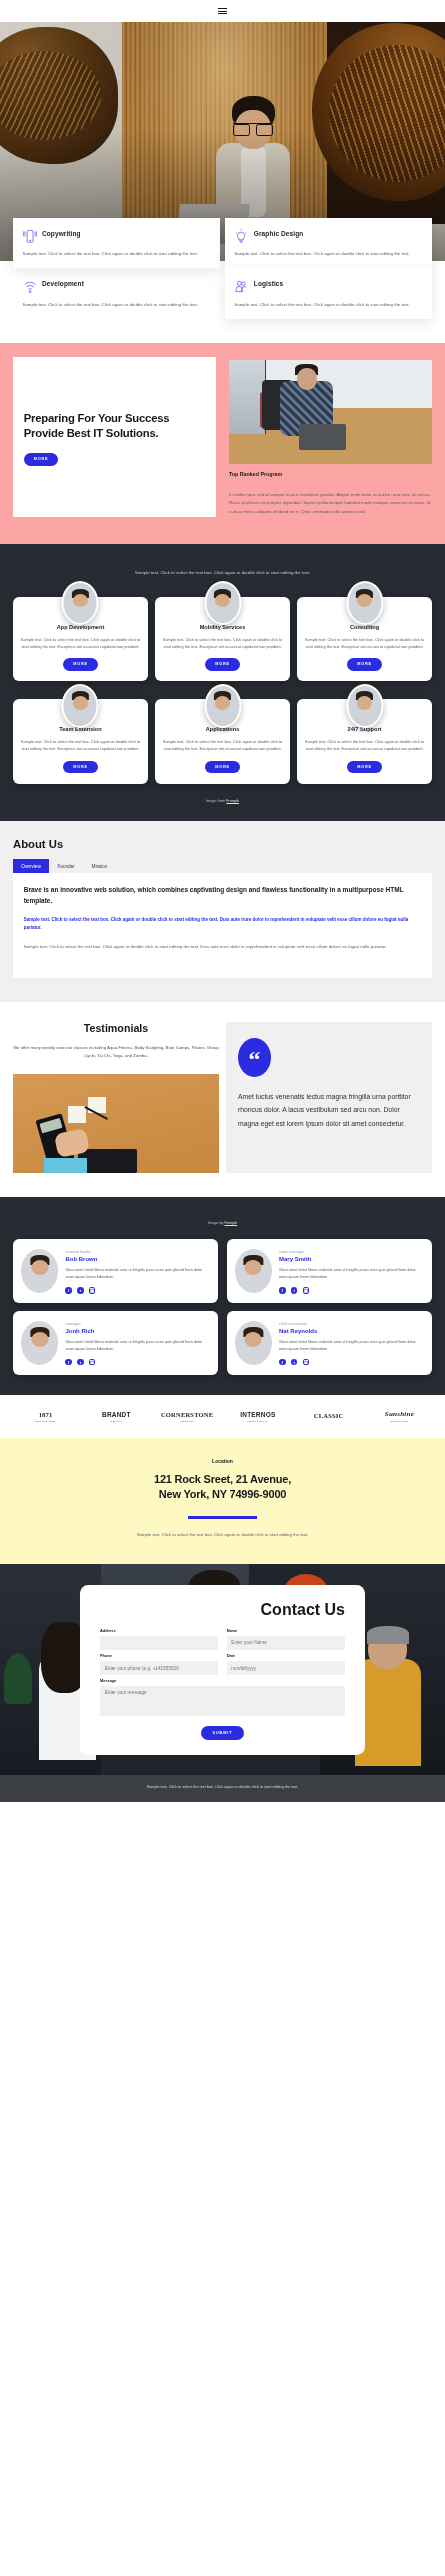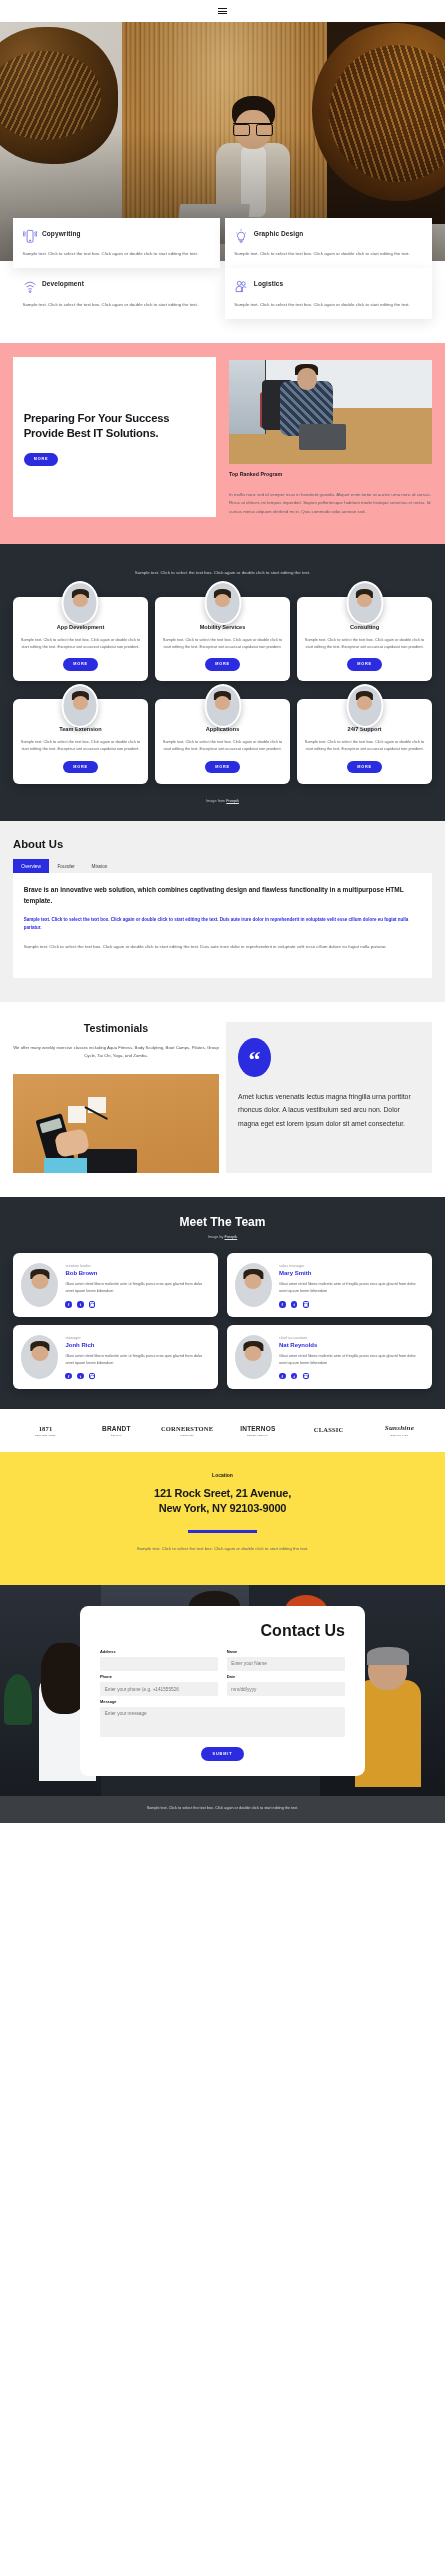--- a/index.html
+++ b/index.html
@@ -236,21 +236,21 @@
   
   .logos { background:#ffffff; padding: 15.4px 10.7px 15.4px; }
   .logos-row { display:flex; align-items:center; justify-content:space-between; gap:1px; }
   .logo { text-align:center; color:#26282d; flex:1; }
   .logo .mark { font-size:6.5px; font-weight:700; letter-spacing:0.2px; }
   .logo .mark.script { font-family:"Liberation Serif", serif; font-style:italic; font-size:7.1px; }
   .logo .mark.serif { font-family:"Liberation Serif", serif; font-size:6.5px; }
   .logo .cap { margin-top:1.8px; font-size:2px; letter-spacing:0.2px; color:#4c4f55; }
 
   
-  .loc { background:#fde047; padding: 20px 13px 32px; text-align:center; }
+  .loc { background:#fef9c3; padding: 20px 13px 25px; text-align:center; }
   .loc-label { font-size:5px; font-weight:700; color:#16181c; }
   .loc-addr { margin-top:8.3px; font-size:11px; font-weight:700; line-height:1.42; color:#16181c; letter-spacing:-0.2px; }
   .loc-rule { width:69px; height:3px; background:#2b2ce0; margin:13px auto 0; }
   .loc-note { margin-top:12px; font-size:4.3px; line-height:1.8; color:#5e6068; }
 
   
   .contact { position:relative; padding: 21.4px 0 20px; overflow:hidden; }
   .contact-bg { position:absolute; inset:0; background:#20252c; }
   .contact-bg .wallL{position:absolute;left:0;top:0;width:101px;height:100%;background:linear-gradient(180deg,#2b3038,#181c22);}
   .contact-bg .winM{position:absolute;left:101px;top:0;width:148px;height:52%;background:linear-gradient(180deg,#394049,#262b32);}
@@ -505,21 +505,20 @@
       </div>
     </div>
     <div class="testi-right">
       <div class="quote-mark">“</div>
       <p class="quote-text">Amet luctus venenatis lectus magna fringilla urna porttitor rhoncus dolor. A lacus vestibulum sed arcu non. Dolor magna eget est lorem ipsum dolor sit amet consectetur.</p>
     </div>
   </div>
 </section>
 
 <section class="team">
-  <h2>Meet The Team</h2>
   <div class="credit">
     <span>Image by </span><a href="#">Freepik</a>
   </div>
 
   <div class="team-grid">
 
     <div class="tcard">
       <div class="ava p1">
           <span class="hair-dot"></span>
           <span class="face-dot"></span>
@@ -616,21 +615,21 @@
       <div class="mark script">Sunshine</div>
       <div class="cap">ORGANIC FARM</div>
     </div>
   </div>
 </section>
 
 <section class="loc">
   <div class="loc-label">Location</div>
   <div class="loc-addr">
     <div>121 Rock Sreet, 21 Avenue,</div>
-    <div>New York, NY 92103-9000</div>
+    <div>New York, NY 74996-9000</div>
   </div>
   <div class="loc-rule"></div>
   <p class="loc-note">Sample text. Click to select the text box. Click again or double click to start editing the text.</p>
 </section>
 
 <section class="contact">
   <div class="contact-bg">
     <div class="wallL"></div>
       <div class="winM"></div>
       <div class="wallR"></div>

